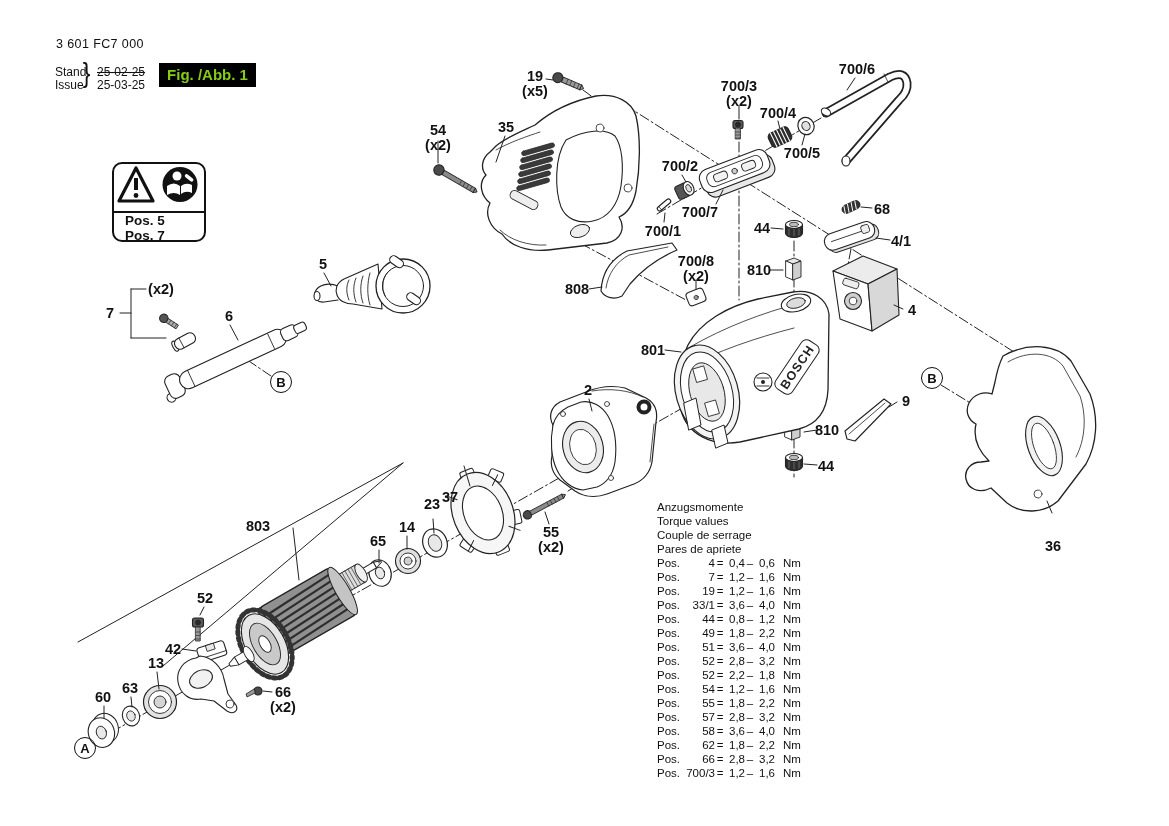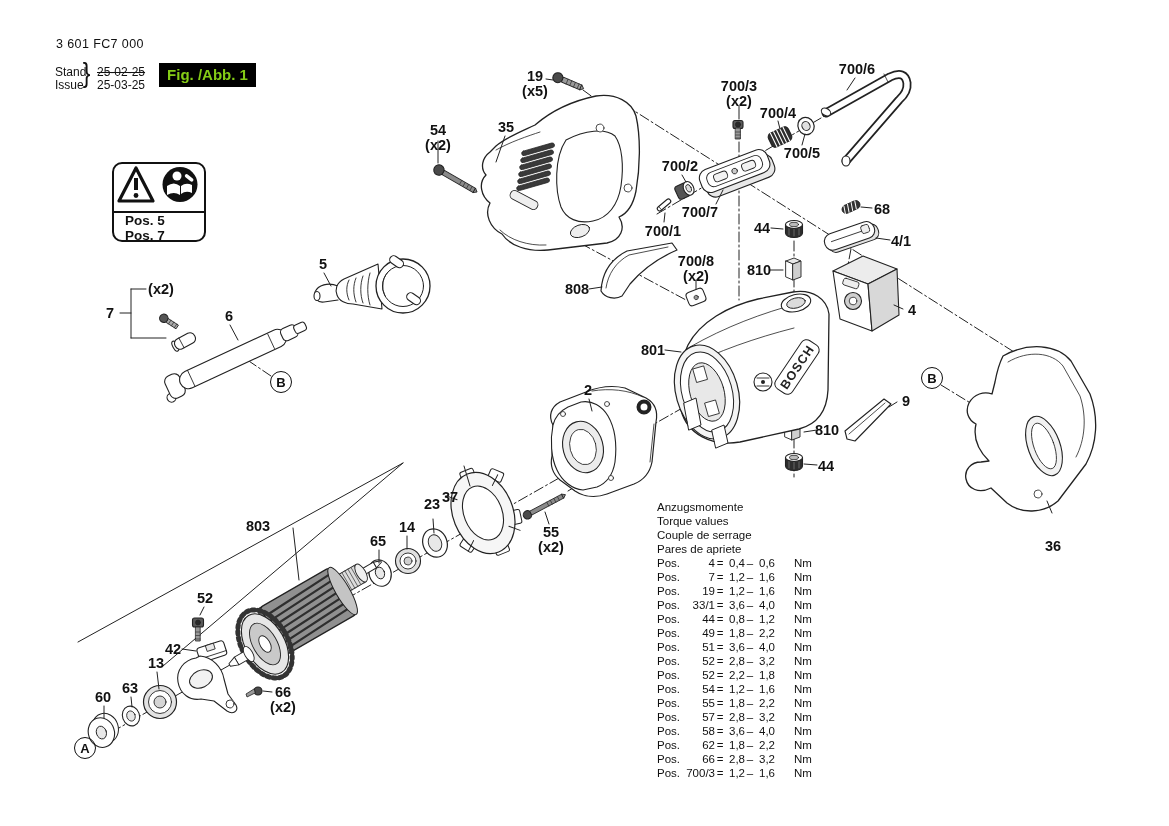--- a/index.html
+++ b/index.html
@@ -23,21 +23,21 @@
   .plbl{position:absolute;transform:translate(-50%,-50%);font-weight:bold;font-size:14.5px;
         line-height:15px;text-align:center;white-space:nowrap;color:#111;}
   .marker{position:absolute;width:22px;height:22px;border:1.7px solid #111;border-radius:50%;
           transform:translate(-50%,-50%);font-weight:bold;font-size:13px;line-height:22px;
           text-align:center;box-sizing:border-box;}
   #torque{position:absolute;left:657px;top:500px;font-size:11.5px;line-height:14px;}
   .trow{display:flex;}
   .trow span{display:block;white-space:pre;}
   .c1{width:26px;} .c2{width:32px;text-align:right;} .c3{width:10px;text-align:center;}
   .c4{width:20px;text-align:right;} .c5{width:10px;text-align:center;}
-  .c6{width:20px;text-align:right;} .c7{margin-left:19px;}
+  .c6{width:20px;text-align:right;} .c7{margin-left:8px;}
   #footer{position:absolute;left:988px;top:718px;font-size:11.5px;line-height:14.4px;}
 </style>
 </head>
 <body>
 
 <div id="page">
 
   <svg id="art" width="1169" height="826" viewBox="0 0 1169 826">
     <g stroke="#222" stroke-width="1.1" fill="none" stroke-linejoin="round" stroke-linecap="round">
 

